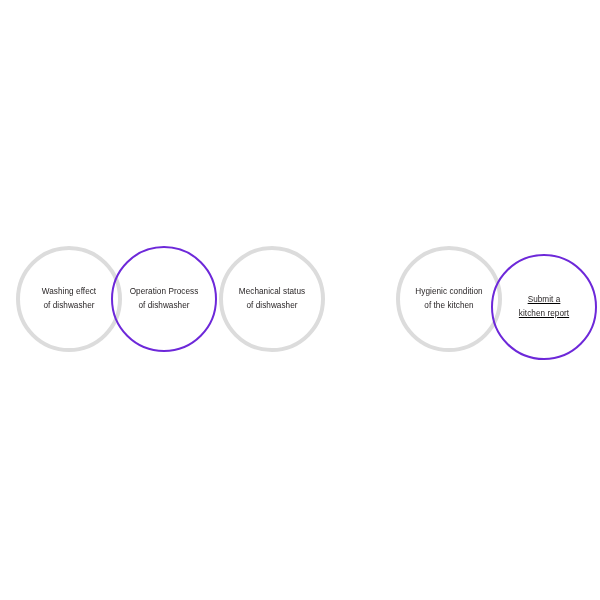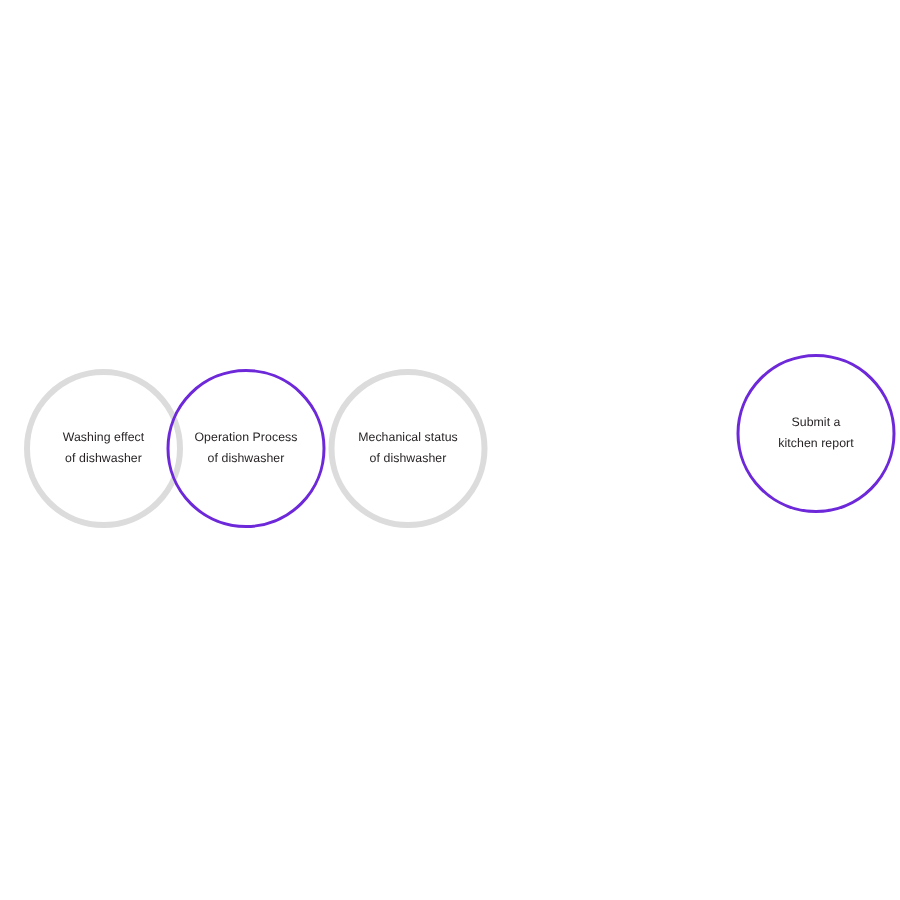--- a/index.html
+++ b/index.html
@@ -75,21 +75,27 @@
   </div>
 
   <div class="step-circle gray" style="left:219px; top:246px;">
     <div class="step-label">
       <span class="ln">Mechanical status</span>
       <span class="ln">of dishwasher</span>
     </div>
   </div>
 
 
+  <div class="step-circle gray" style="left:396px; top:246px;">
+    <div class="step-label">
+      <span class="ln">Hygienic condition</span>
+      <span class="ln">of the kitchen</span>
+    </div>
+  </div>
 
-  <div class="step-circle navy" style="left:491px; top:236px;">
+  <div class="step-circle navy" style="left:491px; top:254px;text-decoration:underline;">
     <div class="step-label">
       <span class="ln">Submit a</span>
       <span class="ln">kitchen report</span>
     </div>
   </div>
 
 </div>
 
 </body></html>

